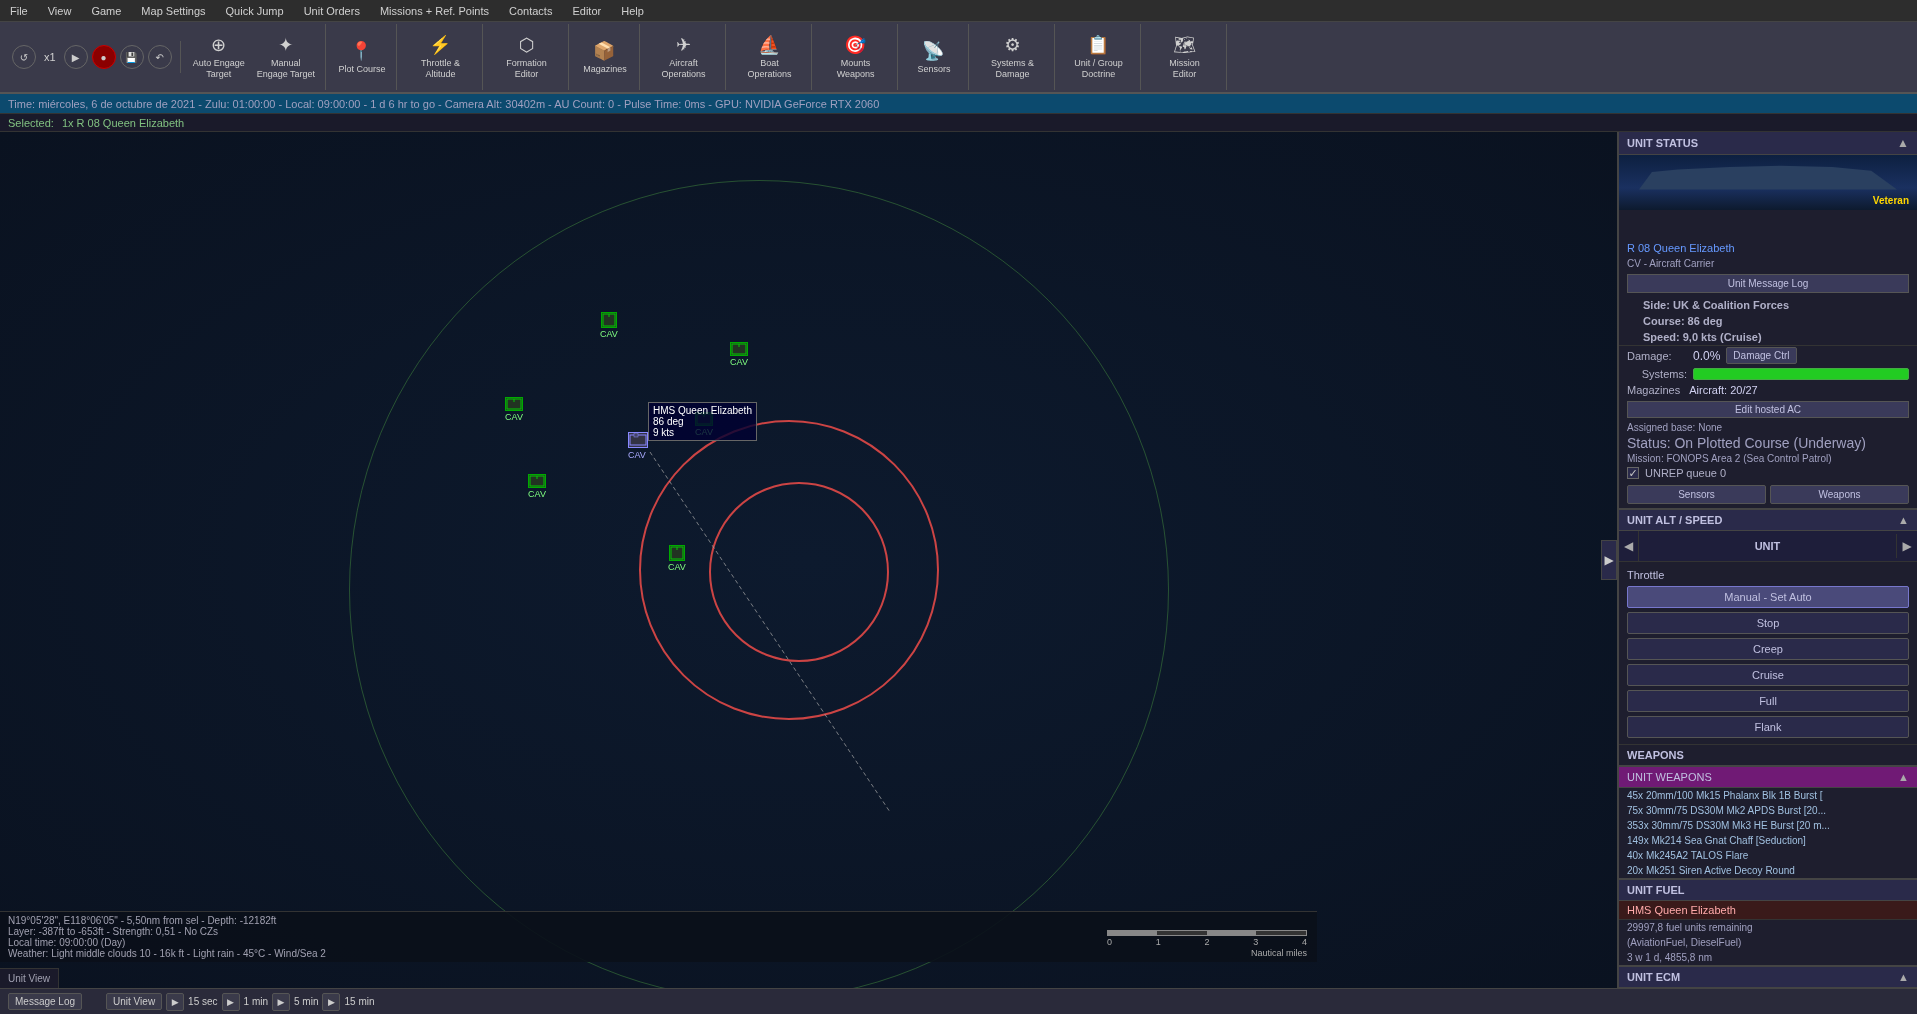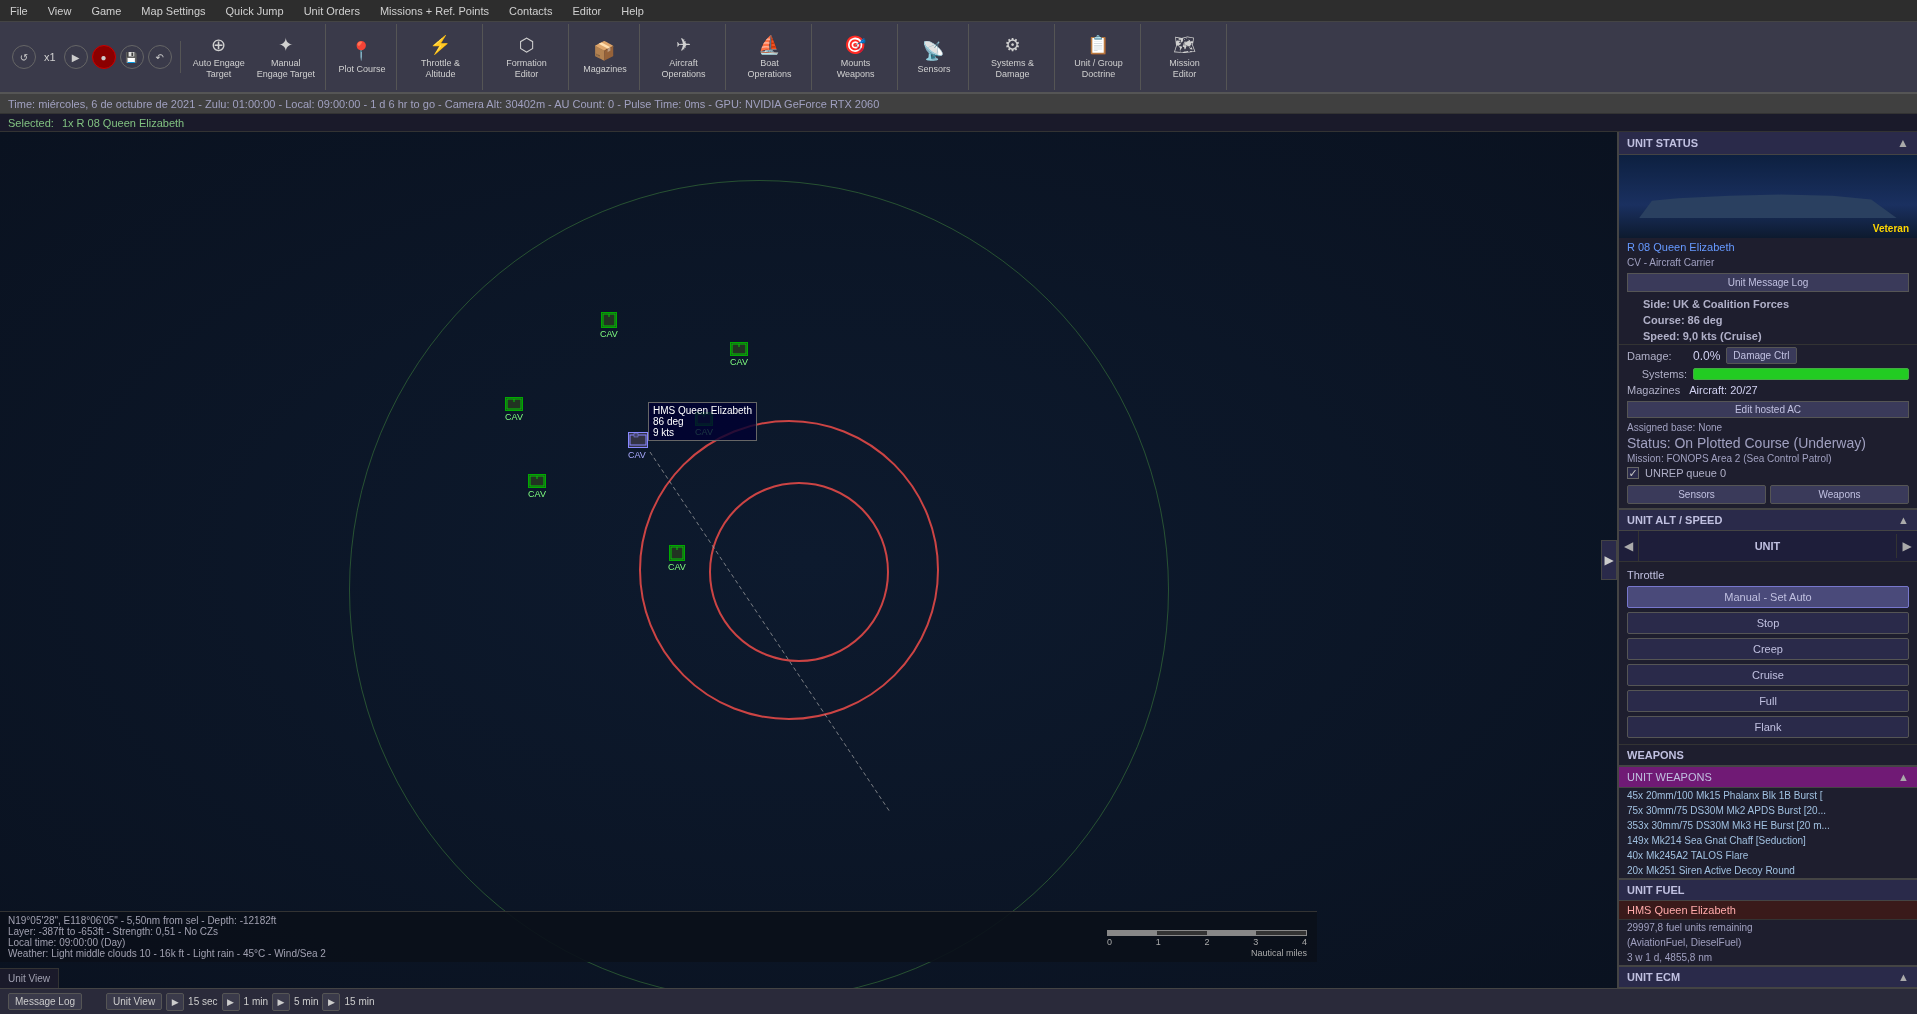--- a/index.html
+++ b/index.html
@@ -17,21 +17,21 @@
     .toolbar-btn .btn-label { font-size: 9px; line-height: 1.2; text-align: center; }
     .toolbar-btn-wide { min-width: 75px; }
     
     
     .play-controls { display: flex; align-items: center; gap: 4px; padding: 4px 8px; border-right: 1px solid #555; }
     .ctrl-btn { width: 24px; height: 24px; border-radius: 50%; display: flex; align-items: center; justify-content: center; cursor: pointer; font-size: 10px; border: 1px solid #666; background: #3a3a4a; color: #ccc; }
     .ctrl-btn.red { background: #8b0000; border-color: #cc0000; }
     .multiplier { color: #d0d0d0; font-size: 11px; padding: 0 4px; }
     
     
-    #status-bar { background: #404040; color: #a0a0c0; font-size: 11px; padding: 2px 8px; border-bottom: 1px solid #333; height: 20px; display: flex; align-items: center; }
+    #status-bar { background: #0c4a6e; color: #a0a0c0; font-size: 11px; padding: 2px 8px; border-bottom: 1px solid #333; height: 20px; display: flex; align-items: center; }
     #selected-bar { background: #1a1a2a; color: #80c080; font-size: 11px; padding: 1px 8px; border-bottom: 1px solid #333; height: 18px; display: flex; align-items: center; gap: 8px; }
     
     
     #main-layout { display: flex; height: calc(1014px - 22px - 72px - 20px - 18px - 26px); }
     
     
     #map-area { flex: 1; background: #0d1520; position: relative; overflow: hidden; }
     
     
     .map-bg { position: absolute; inset: 0; background: radial-gradient(ellipse at 50% 50%, #0d1a2e 0%, #0a1220 100%); }
@@ -70,21 +70,21 @@
     
     .panel-header { background: #2a2a4a; padding: 4px 8px; font-size: 11px; font-weight: bold; color: #c0c0e0; border-bottom: 1px solid #444; display: flex; justify-content: space-between; align-items: center; }
     .panel-header-btn { cursor: pointer; color: #aaa; font-size: 12px; }
     
     
     #unit-image-area { background: #0d1a2e; height: 120px; position: relative; display: flex; align-items: flex-end; justify-content: flex-end; text-align: right; }
     .ship-silhouette { width: 100%; height: 100%; background: linear-gradient(180deg, #0d2040 0%, #1a3060 60%, #0d1a2e 100%); position: relative; overflow: hidden; }
     .ship-silhouette::after { content: ''; position: absolute; bottom: 20px; left: 20px; right: 20px; height: 25px; background: #2a4060; clip-path: polygon(0% 100%, 5% 30%, 15% 20%, 35% 10%, 55% 5%, 75% 10%, 90% 25%, 100% 100%); }
     .veteran-badge { position: absolute; bottom: 4px; right: 8px; color: #ffd700; font-size: 10px; font-weight: bold; }
     
-    .unit-name-link { color: #6699ff; cursor: pointer; font-size: 11px; padding: 3px 8px; display: block; }
+    .unit-name-link { color: #6699ff; cursor: pointer; font-size: 11px; padding: 3px 8px; display: block; margin-top: 29px; }
     .unit-type-text { color: #a0a0c0; font-size: 10px; padding: 1px 8px; }
     
     .msg-log-btn { margin: 4px 8px; padding: 3px 8px; background: #3a3a5a; border: 1px solid #555; color: #c0c0e0; cursor: pointer; font-size: 10px; text-align: center; }
     
     .info-row { padding: 2px 24px; font-size: 11px; color: #b0b0c8; font-weight: bold; }
     
     .damage-row { display: flex; align-items: center; padding: 2px 8px; gap: 6px; }
     .damage-label { font-size: 11px; color: #b0b0c8; min-width: 60px; }
     .damage-val { color: #d0d0f0; font-size: 12px; }
     .damage-btn { padding: 2px 6px; background: #3a3a5a; border: 1px solid #555; color: #c0c0e0; cursor: pointer; font-size: 10px; border-radius: 2px; }

